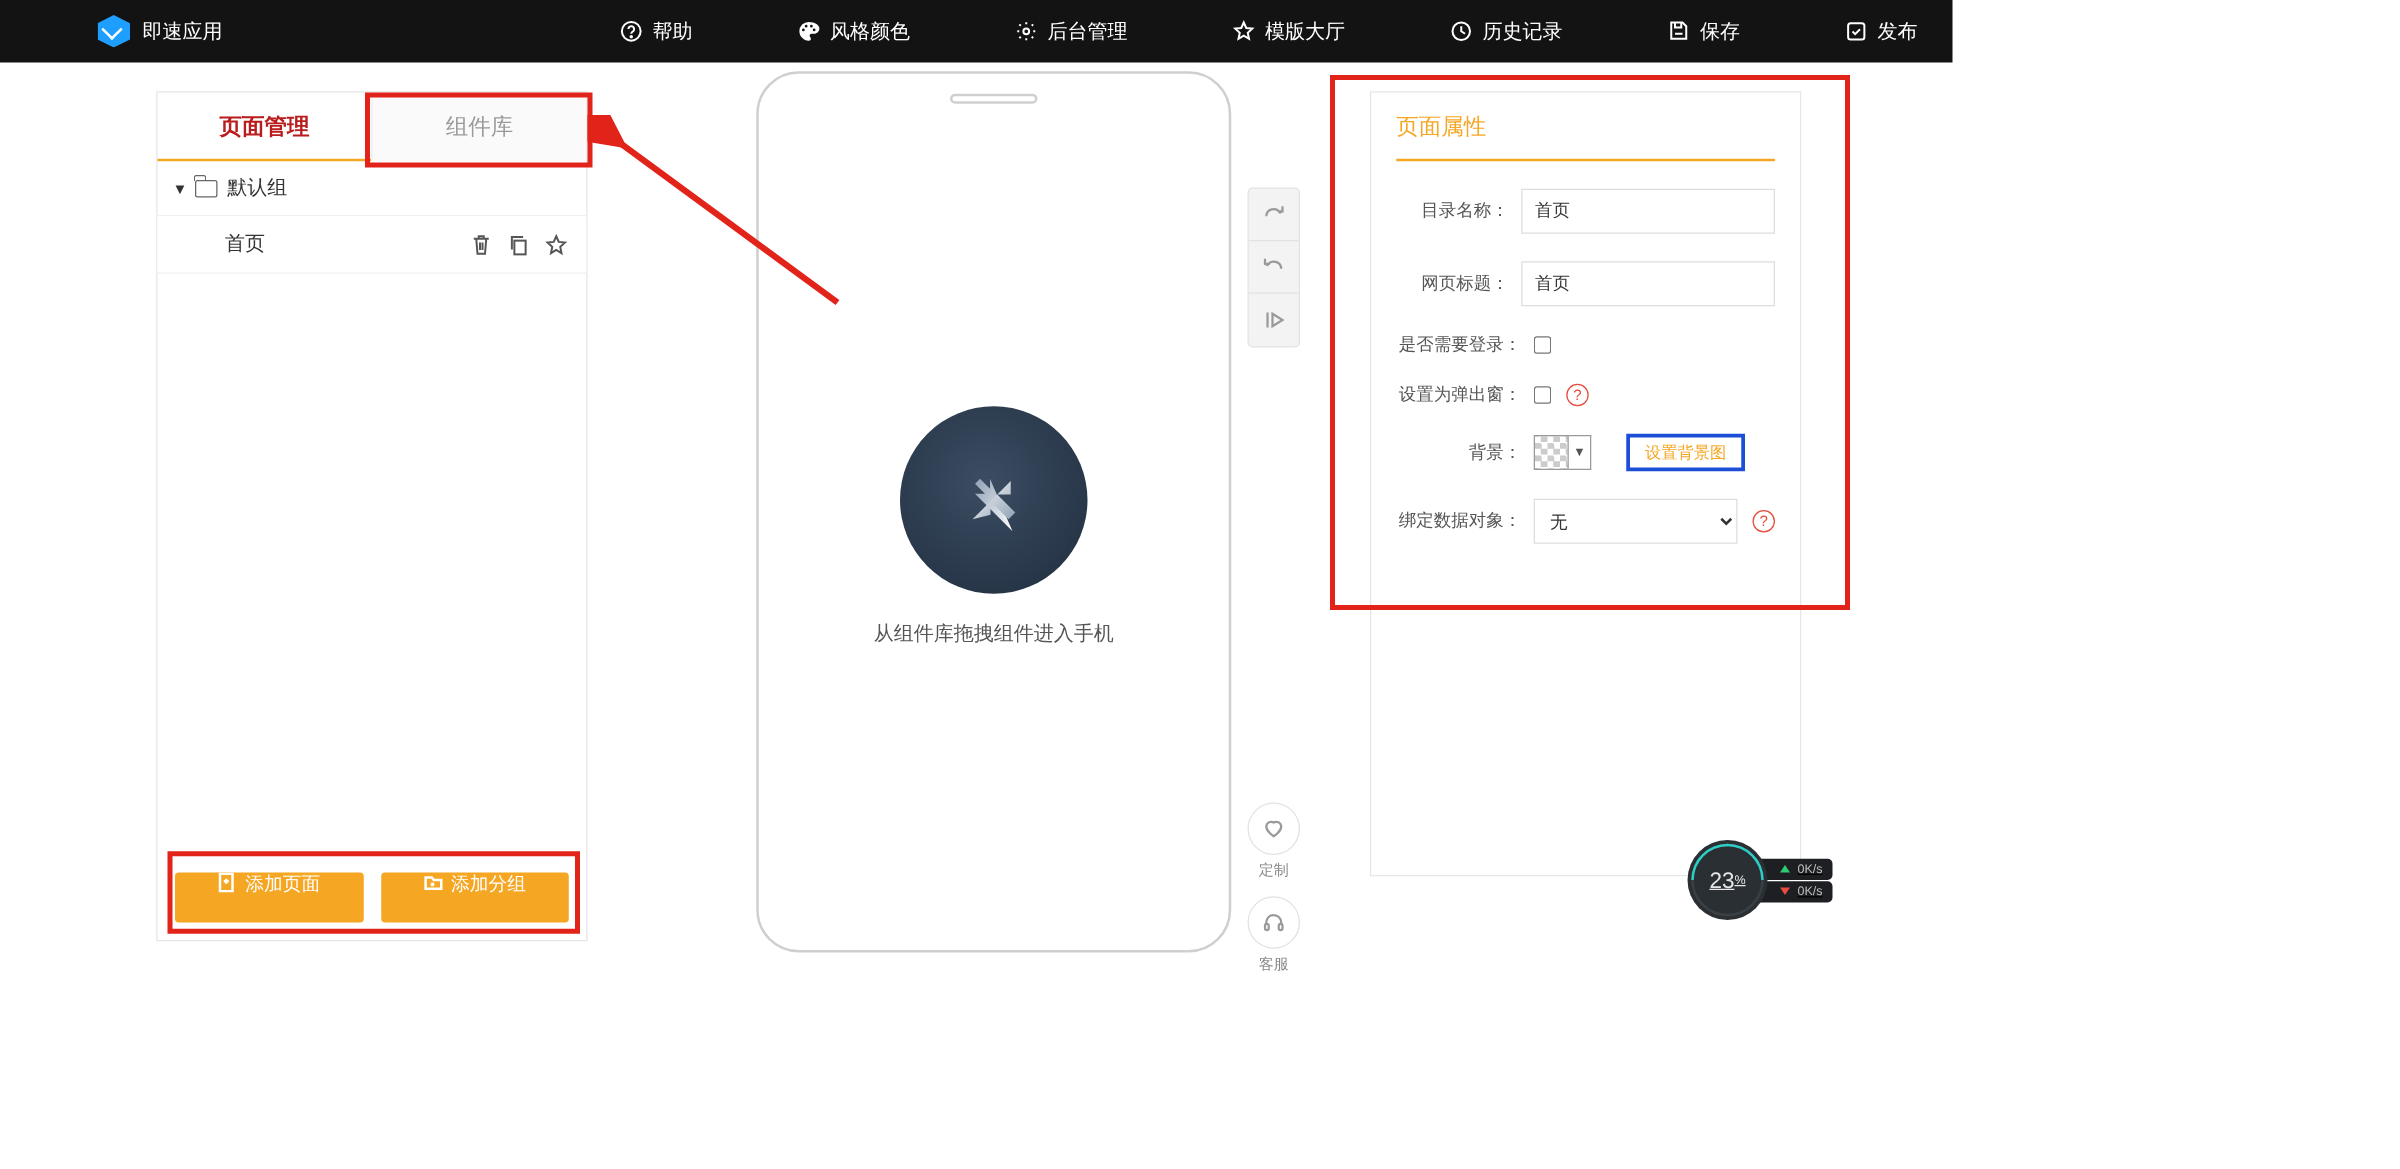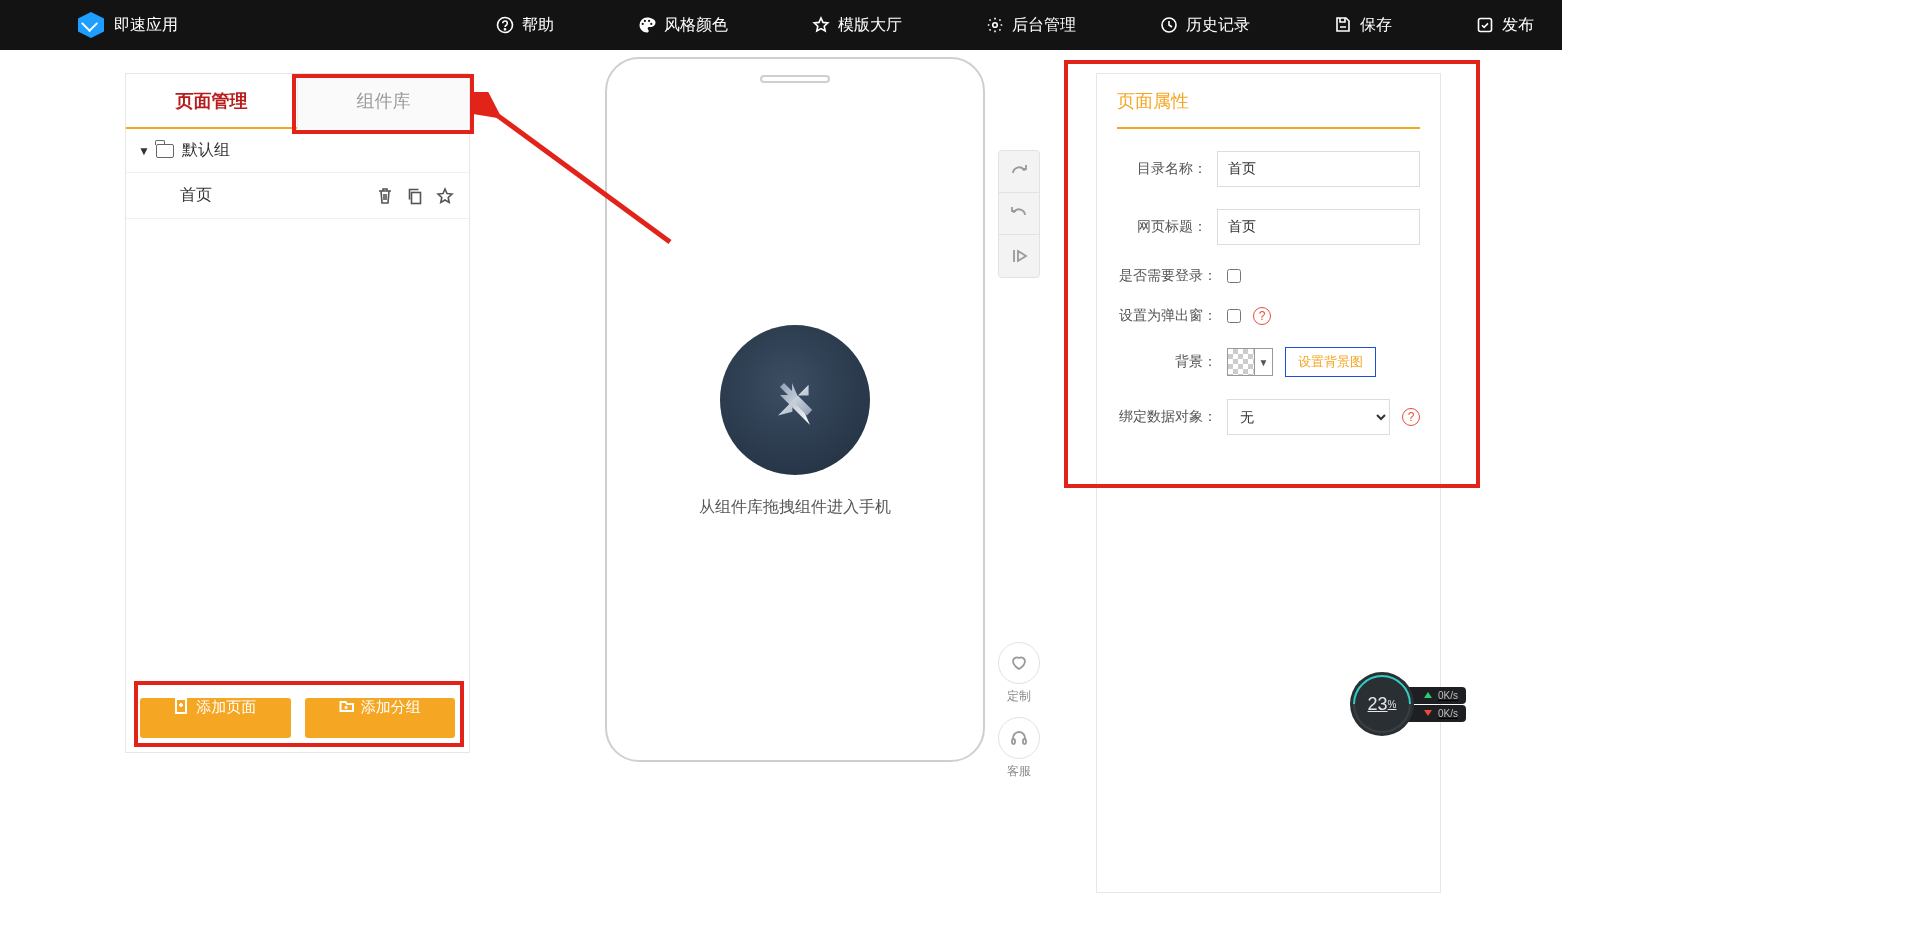--- a/index.html
+++ b/index.html
@@ -45,30 +45,30 @@
 .side-ctrl{position:absolute;left:998px;top:150px;width:42px;background:#f3f3f3;border:1px solid #e2e2e2;border-radius:4px;}
 .side-ctrl div{height:42px;display:flex;align-items:center;justify-content:center;border-bottom:1px solid #e2e2e2;cursor:pointer;}
 .side-ctrl div:last-child{border-bottom:none;}
 .side-ctrl svg{width:20px;height:20px;stroke:#9a9a9a;fill:none;stroke-width:1.8;}
 .side-extra{position:absolute;left:998px;top:642px;width:42px;text-align:center;font-size:12px;color:#8a8a8a;}
 .side-extra .circ{width:42px;height:42px;border:1px solid #e2e2e2;border-radius:50%;display:flex;align-items:center;justify-content:center;margin-bottom:4px;}
 .side-extra .blk{margin-bottom:12px;}
 .side-extra svg{width:18px;height:18px;stroke:#9a9a9a;fill:none;stroke-width:1.8;}
 
 
-.right-panel{position:absolute;left:1096px;top:73px;width:345px;height:820px;border:1px solid #e6e6e6;background:#fff;padding:0 20px;}
+.right-panel{position:absolute;left:1096px;top:73px;width:345px;height:628px;border:1px solid #e6e6e6;background:#fff;padding:0 20px;}
 .rp-title{height:55px;display:flex;align-items:center;color:#f5a623;font-size:18px;border-bottom:2px solid #f5a623;}
 .form-row{display:flex;align-items:center;margin-top:22px;font-size:14px;color:#555;}
 .form-row label{width:100px;text-align:right;margin-right:10px;}
 .txt-input{flex:1;height:36px;border:1px solid #ddd;padding:0 10px;font-size:14px;color:#333;}
 .chk{width:14px;height:14px;}
 .help-ic{width:18px;height:18px;border:1.5px solid #e74c3c;border-radius:50%;color:#e74c3c;font-size:12px;display:flex;align-items:center;justify-content:center;margin-left:12px;cursor:pointer;}
 .bg-swatch{width:28px;height:28px;border:1px solid #999;background:repeating-conic-gradient(#ccc 0 25%,#fff 0 50%) 0 0/10px 10px,linear-gradient(45deg,transparent 45%,#999 45%,#999 55%,transparent 55%),linear-gradient(-45deg,transparent 45%,#999 45%,#999 55%,transparent 55%);}
 .bg-dd{width:18px;height:28px;border:1px solid #999;border-left:none;display:flex;align-items:center;justify-content:center;font-size:10px;}
-.bg-btn{height:30px;padding:0 12px;border:1px solid #1d4ed8;color:#f5a623;margin-left:12px;display:flex;align-items:center;font-size:13px;cursor:pointer;}
+.bg-btn{height:30px;padding:0 12px;border:3px solid #1d4ed8;color:#f5a623;margin-left:28px;display:flex;align-items:center;font-size:13px;cursor:pointer;}
 .sel{flex:1;height:36px;border:1px solid #ddd;padding:0 8px;font-size:14px;color:#333;background:#fff;}
 
 
 .callout{position:absolute;border:4px solid #e2231a;pointer-events:none;}
 .arrow-svg{position:absolute;pointer-events:none;}
 
 
 .perf{position:absolute;left:1350px;top:672px;display:flex;align-items:center;}
 .perf-circle{width:64px;height:64px;border-radius:50%;background:#2a2f34;position:relative;display:flex;align-items:center;justify-content:center;color:#e6e6e6;font-size:18px;text-decoration:underline;}
 .perf-circle::before{content:'';position:absolute;inset:3px;border-radius:50%;border:2px solid #3a3f44;}
@@ -98,30 +98,30 @@
       <span>帮助</span>
     </div>
     <div class="nav-item">
       <svg class="fillsvg" viewBox="0 0 18 18">
           <path d="M9 1.5A7.5 7.5 0 001.5 9c0 4.1 3.4 7.5 7.5 7.5 1.2 0 1.7-.8 1.7-1.6 0-.5-.2-.9-.5-1.2-.3-.3-.5-.7-.5-1.2 0-.9.7-1.6 1.6-1.6h1.9c2.5 0 4.3-2 4.3-4.4C17.5 3.9 13.7 1.5 9 1.5zM4.7 9a1.1 1.1 0 110-2.2A1.1 1.1 0 014.7 9zm2.2-3a1.1 1.1 0 110-2.2 1.1 1.1 0 010 2.2zm4.2 0a1.1 1.1 0 110-2.2 1.1 1.1 0 010 2.2zm2.2 3a1.1 1.1 0 110-2.2 1.1 1.1 0 010 2.2z"></path>
         </svg>
       <span>风格颜色</span>
     </div>
     <div class="nav-item">
       <svg viewBox="0 0 18 18">
-          <path d="M9 2l2 4.4 4.8.5-3.6 3.3 1 4.8L9 12.6 4.8 15l1-4.8L2.2 6.9 7 6.4z"></path>
-        </svg>
-      <span>模版大厅</span>
-    </div>
-    <div class="nav-item">
-      <svg viewBox="0 0 18 18">
           <circle cx="9" cy="9" r="2.3"></circle>
           <path d="M9 1.8v1.6M9 14.6v1.6M3.5 3.5l1.1 1.1M13.4 13.4l1.1 1.1M1.8 9h1.6M14.6 9h1.6M3.5 14.5l1.1-1.1M13.4 4.6l1.1-1.1"></path>
         </svg>
       <span>后台管理</span>
+    </div>
+    <div class="nav-item">
+      <svg viewBox="0 0 18 18">
+          <path d="M9 2l2 4.4 4.8.5-3.6 3.3 1 4.8L9 12.6 4.8 15l1-4.8L2.2 6.9 7 6.4z"></path>
+        </svg>
+      <span>模版大厅</span>
     </div>
     <div class="nav-item">
       <svg viewBox="0 0 18 18">
           <circle cx="9" cy="9" r="7"></circle>
           <path d="M9 5v4l3 2"></path>
         </svg>
       <span>历史记录</span>
     </div>
     <div class="nav-item">
       <svg viewBox="0 0 18 18">

